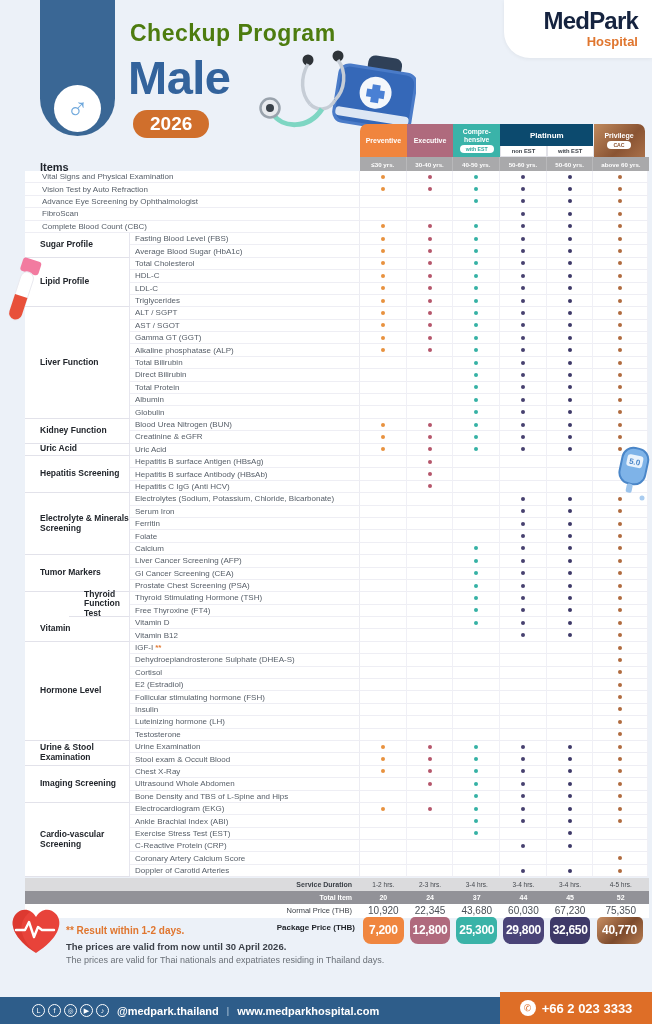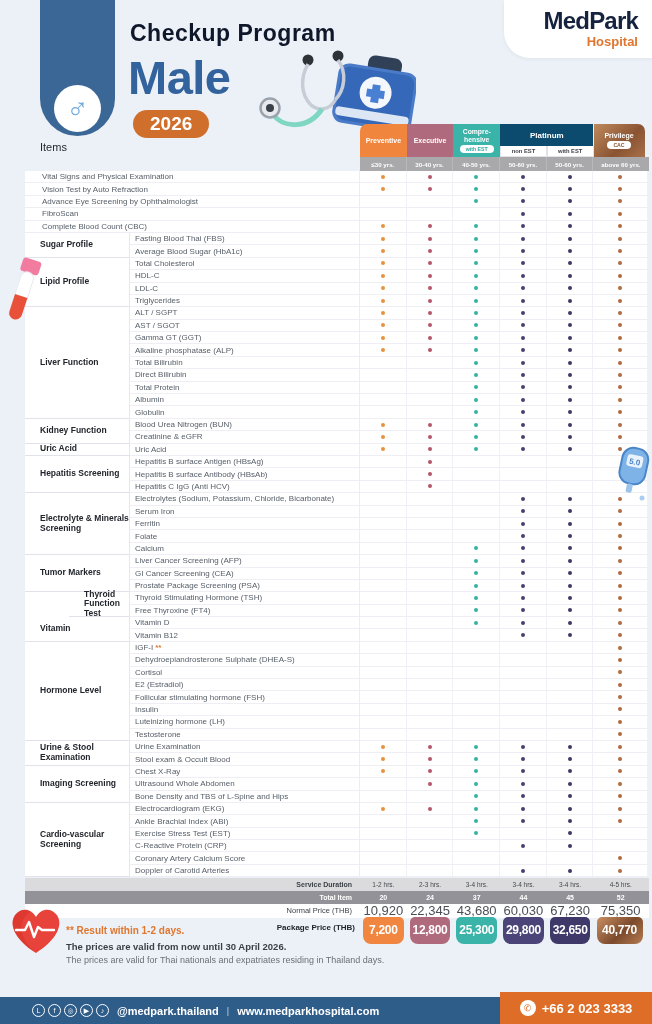--- a/index.html
+++ b/index.html
@@ -3,27 +3,27 @@
 <meta charset="utf-8">
 <style>
   * { margin:0; padding:0; box-sizing:border-box; }
   body { font-family:"Liberation Sans", sans-serif; }
   .page { position:relative; width:652px; height:1024px; background:#ECF1F8; overflow:hidden; }
 
   
   .ribbon { position:absolute; left:40px; top:0; width:75px; height:136px; background:#3A6795; border-radius:0 0 38px 38px; }
   .male-circle { position:absolute; left:14px; top:85px; width:47px; height:47px; background:#fff; border-radius:50%; display:flex; align-items:center; justify-content:center; }
   .male-glyph { color:#6FA8DC; font-size:30px; font-weight:bold; line-height:1; transform:translateY(-1px); }
-  .title-program { position:absolute; left:130px; top:20px; font-size:23px; color:#0f172a; font-weight:600; letter-spacing:0.5px; }
+  .title-program { position:absolute; left:130px; top:20px; font-size:23px; color:#4d7c0f; font-weight:600; letter-spacing:0.5px; }
   .title-gender { position:absolute; left:128px; top:50px; font-size:47px; color:#33639C; font-weight:bold; letter-spacing:-0.5px; }
   .title-year { position:absolute; left:133px; top:110px; background:#D06F2C; color:#fff; font-size:19px; font-weight:bold; padding:3px 17px; border-radius:16px; }
   .logo-card { position:absolute; right:0; top:0; width:148px; height:58px; background:#fff; border-radius:0 0 0 26px; text-align:right; padding:9px 14px 0 0; box-shadow:0 1px 4px rgba(0,0,0,0.06); }
   .logo-name { font-size:24px; font-weight:bold; color:#15233F; letter-spacing:-0.8px; line-height:1; }
   .logo-sub { font-size:13px; font-weight:bold; color:#E0762F; margin-top:1px; }
-  .items-label { position:absolute; left:40px; top:141px; font-size:11px; font-weight:normal; color:#1E232B; }
+  .items-label { position:absolute; left:40px; top:161px; font-size:11px; font-weight:bold; color:#1E232B; }
 
   
   .hdr { position:absolute; top:124px; height:33px; color:#fff; font-weight:bold; display:flex; flex-direction:column; align-items:center; justify-content:center; text-align:center; }
   .hdr-prev { left:360px; width:46.7px; background:#F0853E; border-radius:7px 0 0 0; font-size:7px; }
   .hdr-exec { left:406.7px; width:46.7px; background:#AF6A7D; font-size:7px; }
   .hdr-comp { left:453.4px; width:46.7px; background:#3AB3A9; font-size:6.8px; line-height:1.1; }
   .hdr-priv { left:593.5px; width:51px; background:linear-gradient(135deg,#C08A5E 0%,#8A5433 60%,#A97049 100%); border-radius:0 7px 0 0; font-size:7px; }
   .hdr-plat { position:absolute; left:500.1px; top:124px; width:93.4px; height:22px; background:#443E6D; color:#fff; font-weight:bold; font-size:8px; display:flex; align-items:center; justify-content:center; }
   .plat-subs { position:absolute; left:500.1px; top:146px; width:93.4px; height:11px; display:flex; }
   .plat-sub { flex:1; background:#fff; border:1px solid #E2E2E8; border-top:none; font-size:5.8px; font-weight:bold; color:#3A3F46; display:flex; align-items:center; justify-content:center; }
@@ -50,21 +50,21 @@
   .sumval { width:46.7px; display:flex; align-items:center; justify-content:center; }
   .sumval:last-child { width:54.5px; }
   .row-duration { top:878px; height:13px; background:#DBDBDD; }
   .row-duration .sumlabel { font-size:7px; font-weight:bold; color:#3A3F46; }
   .row-duration .sumval { font-size:6.5px; color:#44484E; }
   .row-total { top:891px; height:13px; background:#929298; }
   .row-total .sumlabel { font-size:7px; font-weight:bold; color:#fff; }
   .row-total .sumval { font-size:7px; font-weight:bold; color:#fff; }
   .row-normal { top:904px; height:13.5px; background:#fff; }
   .row-normal .sumlabel { font-size:7.5px; color:#3A3F46; }
-  .row-normal .sumval { font-size:13px; color:#4A4F56; }
+  .row-normal .sumval { font-size:10px; color:#4A4F56; }
   .pkg-label { position:absolute; left:25px; top:923px; width:330px; text-align:right; font-size:8px; font-weight:bold; color:#22262C; }
   .pkg-box { position:absolute; top:916.5px; height:27px; border-radius:5px 5px 8px 8px; color:#fff; font-size:12px; font-weight:bold; letter-spacing:-0.3px; display:flex; align-items:center; justify-content:center; }
   .bronze { background:linear-gradient(135deg,#C98F63 0%,#7C4A2C 55%,#B57B50 100%) !important; }
 
   
   .note1 { position:absolute; left:66px; top:925px; font-size:10px; font-weight:bold; color:#E0762F; }
   .note2 { position:absolute; left:66px; top:941px; font-size:9.5px; font-weight:bold; color:#3A3F47; }
   .note3 { position:absolute; left:66px; top:955px; font-size:9px; color:#6A7077; }
 
   
@@ -235,21 +235,21 @@
       <div class="gcell gdot">
         <span class="dot" style="background: rgb(71, 65, 112);"></span>
       </div>
       <div class="gcell gdot">
         <span class="dot" style="background: rgb(62, 57, 104);"></span>
       </div>
       <div class="gcell gdot">
         <span class="dot" style="background: rgb(176, 107, 63);"></span>
       </div>
       <div class="gcell glabel" style="grid-row: span 2;">Sugar Profile</div>
-      <div class="gcell gitem">Fasting Blood Thai (FBS)</div>
+      <div class="gcell gitem">Fasting Blood Level (FBS)</div>
       <div class="gcell gdot">
         <span class="dot" style="background: rgb(232, 146, 63);"></span>
       </div>
       <div class="gcell gdot">
         <span class="dot" style="background: rgb(181, 86, 107);"></span>
       </div>
       <div class="gcell gdot">
         <span class="dot" style="background: rgb(53, 177, 165);"></span>
       </div>
       <div class="gcell gdot">
@@ -688,21 +688,21 @@
       </div>
       <div class="gcell gdot">
         <span class="dot" style="background: rgb(71, 65, 112);"></span>
       </div>
       <div class="gcell gdot">
         <span class="dot" style="background: rgb(62, 57, 104);"></span>
       </div>
       <div class="gcell gdot">
         <span class="dot" style="background: rgb(176, 107, 63);"></span>
       </div>
-      <div class="gcell gitem">Prostate Package Screening (PSA)</div>
+      <div class="gcell gitem">Prostate Chest Screening (PSA)</div>
       <div class="gcell gdot"></div>
       <div class="gcell gdot"></div>
       <div class="gcell gdot">
         <span class="dot" style="background: rgb(53, 177, 165);"></span>
       </div>
       <div class="gcell gdot">
         <span class="dot" style="background: rgb(71, 65, 112);"></span>
       </div>
       <div class="gcell gdot">
         <span class="dot" style="background: rgb(62, 57, 104);"></span>

